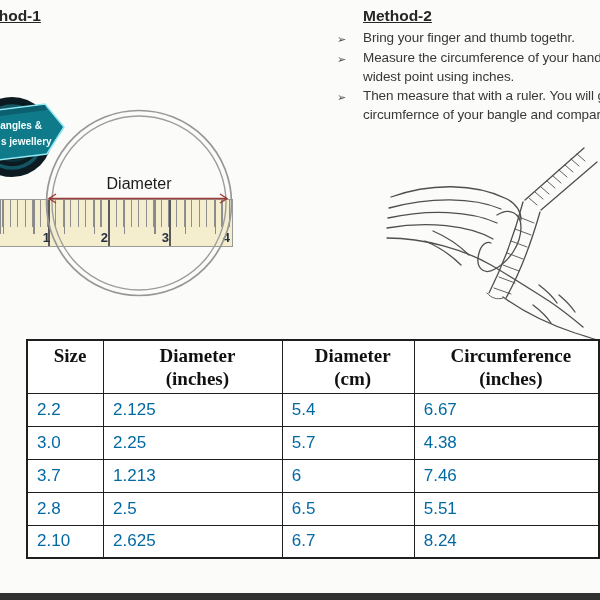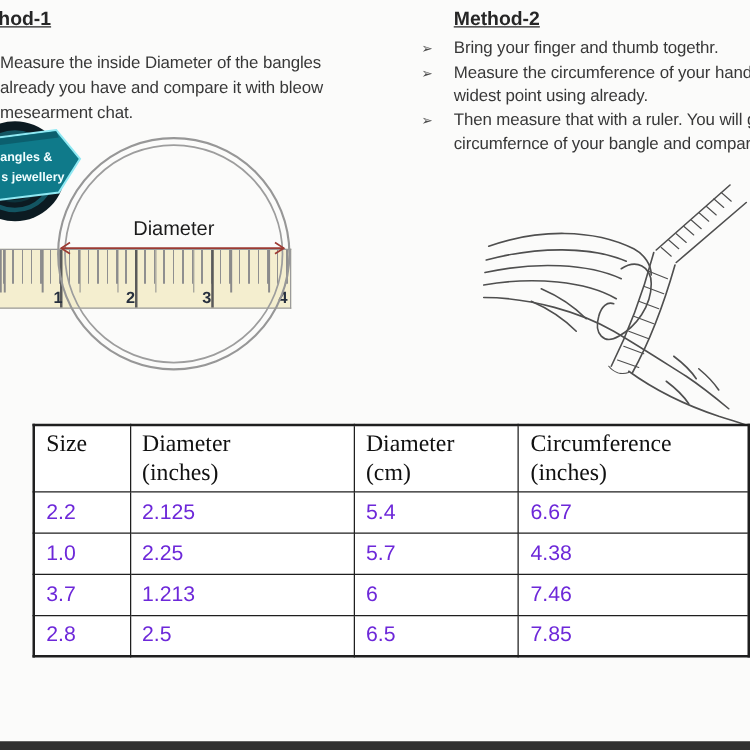--- a/index.html
+++ b/index.html
@@ -40,54 +40,49 @@
   #badge-svg{position:absolute;left:-10px;top:92px;z-index:4;}
   .badge-text{font-family:"Liberation Sans",sans-serif;font-size:10px;font-weight:bold;
               fill:#f2feff;}
   
   #hand-svg{position:absolute;left:375px;top:145px;}
   
   #size-table{position:absolute;left:26px;top:339px;border-collapse:collapse;
               table-layout:fixed;border:2.2px solid #1f1f1f;}
   #size-table th,#size-table td{border:1.6px solid #1f1f1f;box-sizing:border-box;
               background:#fff;}
-  #size-table th{font-family:"Liberation Serif",serif;font-size:19px;font-weight:normal;
-              color:#111;text-align:left;vertical-align:top;padding:3px 0 2px 9px;
+  #size-table th{font-family:"Liberation Serif",serif;font-size:19px;font-weight:bold;
+              color:#111;text-align:center;vertical-align:top;padding:3px 0 2px 9px;
               line-height:1.23;height:52px;}
-  #size-table td{font-family:"Liberation Sans",sans-serif;font-size:17px;color:#6d28d9;
+  #size-table td{font-family:"Liberation Sans",sans-serif;font-size:17px;color:#0369a1;
               height:33px;padding:0 0 0 9px;vertical-align:middle;}
   
   #bottom-bar{position:absolute;left:0;top:593px;width:600px;height:7px;
               background:var(--bottom-bar,#303030);}
 </style>
 </head>
 <body>
 
 <div class="stage">
 
   <div id="method1-title" class="m-title">Method-1</div>
-  <div id="method1-lines">
-      <div>Measure the inside Diameter of the bangles</div>
-      <div>already you have and compare it with bleow</div>
-      <div>mesearment chat.</div>
-    </div>
 
   <div id="method2-title" class="m-title">Method-2</div>
   <div id="method2-list">
       <div class="m2-row">
         <span class="m2-arrow">➢</span>
         <span class="m2-text">Bring your finger and thumb togethr.</span>
       </div>
       <div class="m2-row">
         <span class="m2-arrow">➢</span>
         <span class="m2-text">Measure the circumference of your hand at</span>
       </div>
       <div class="m2-row">
         <span class="m2-arrow"></span>
-        <span class="m2-text">widest point using already.</span>
+        <span class="m2-text">widest point using inches.</span>
       </div>
       <div class="m2-row">
         <span class="m2-arrow">➢</span>
         <span class="m2-text">Then measure that with a ruler. You will get</span>
       </div>
       <div class="m2-row">
         <span class="m2-arrow"></span>
         <span class="m2-text">circumfernce of your bangle and compare w</span>
       </div>
       <div class="m2-row">
@@ -172,34 +167,40 @@
         </tr>
       </thead>
     <tbody>
         <tr>
           <td>2.2</td>
           <td>2.125</td>
           <td>5.4</td>
           <td>6.67</td>
         </tr>
         <tr>
-          <td>1.0</td>
+          <td>3.0</td>
           <td>2.25</td>
           <td>5.7</td>
           <td>4.38</td>
         </tr>
         <tr>
           <td>3.7</td>
           <td>1.213</td>
           <td>6</td>
           <td>7.46</td>
         </tr>
         <tr>
           <td>2.8</td>
           <td>2.5</td>
           <td>6.5</td>
-          <td>7.85</td>
+          <td>5.51</td>
+        </tr>
+        <tr>
+          <td>2.10</td>
+          <td>2.625</td>
+          <td>6.7</td>
+          <td>8.24</td>
         </tr>
       </tbody>
   </table>
 
   <div id="bottom-bar"></div>
 </div>
 
 </body></html>

